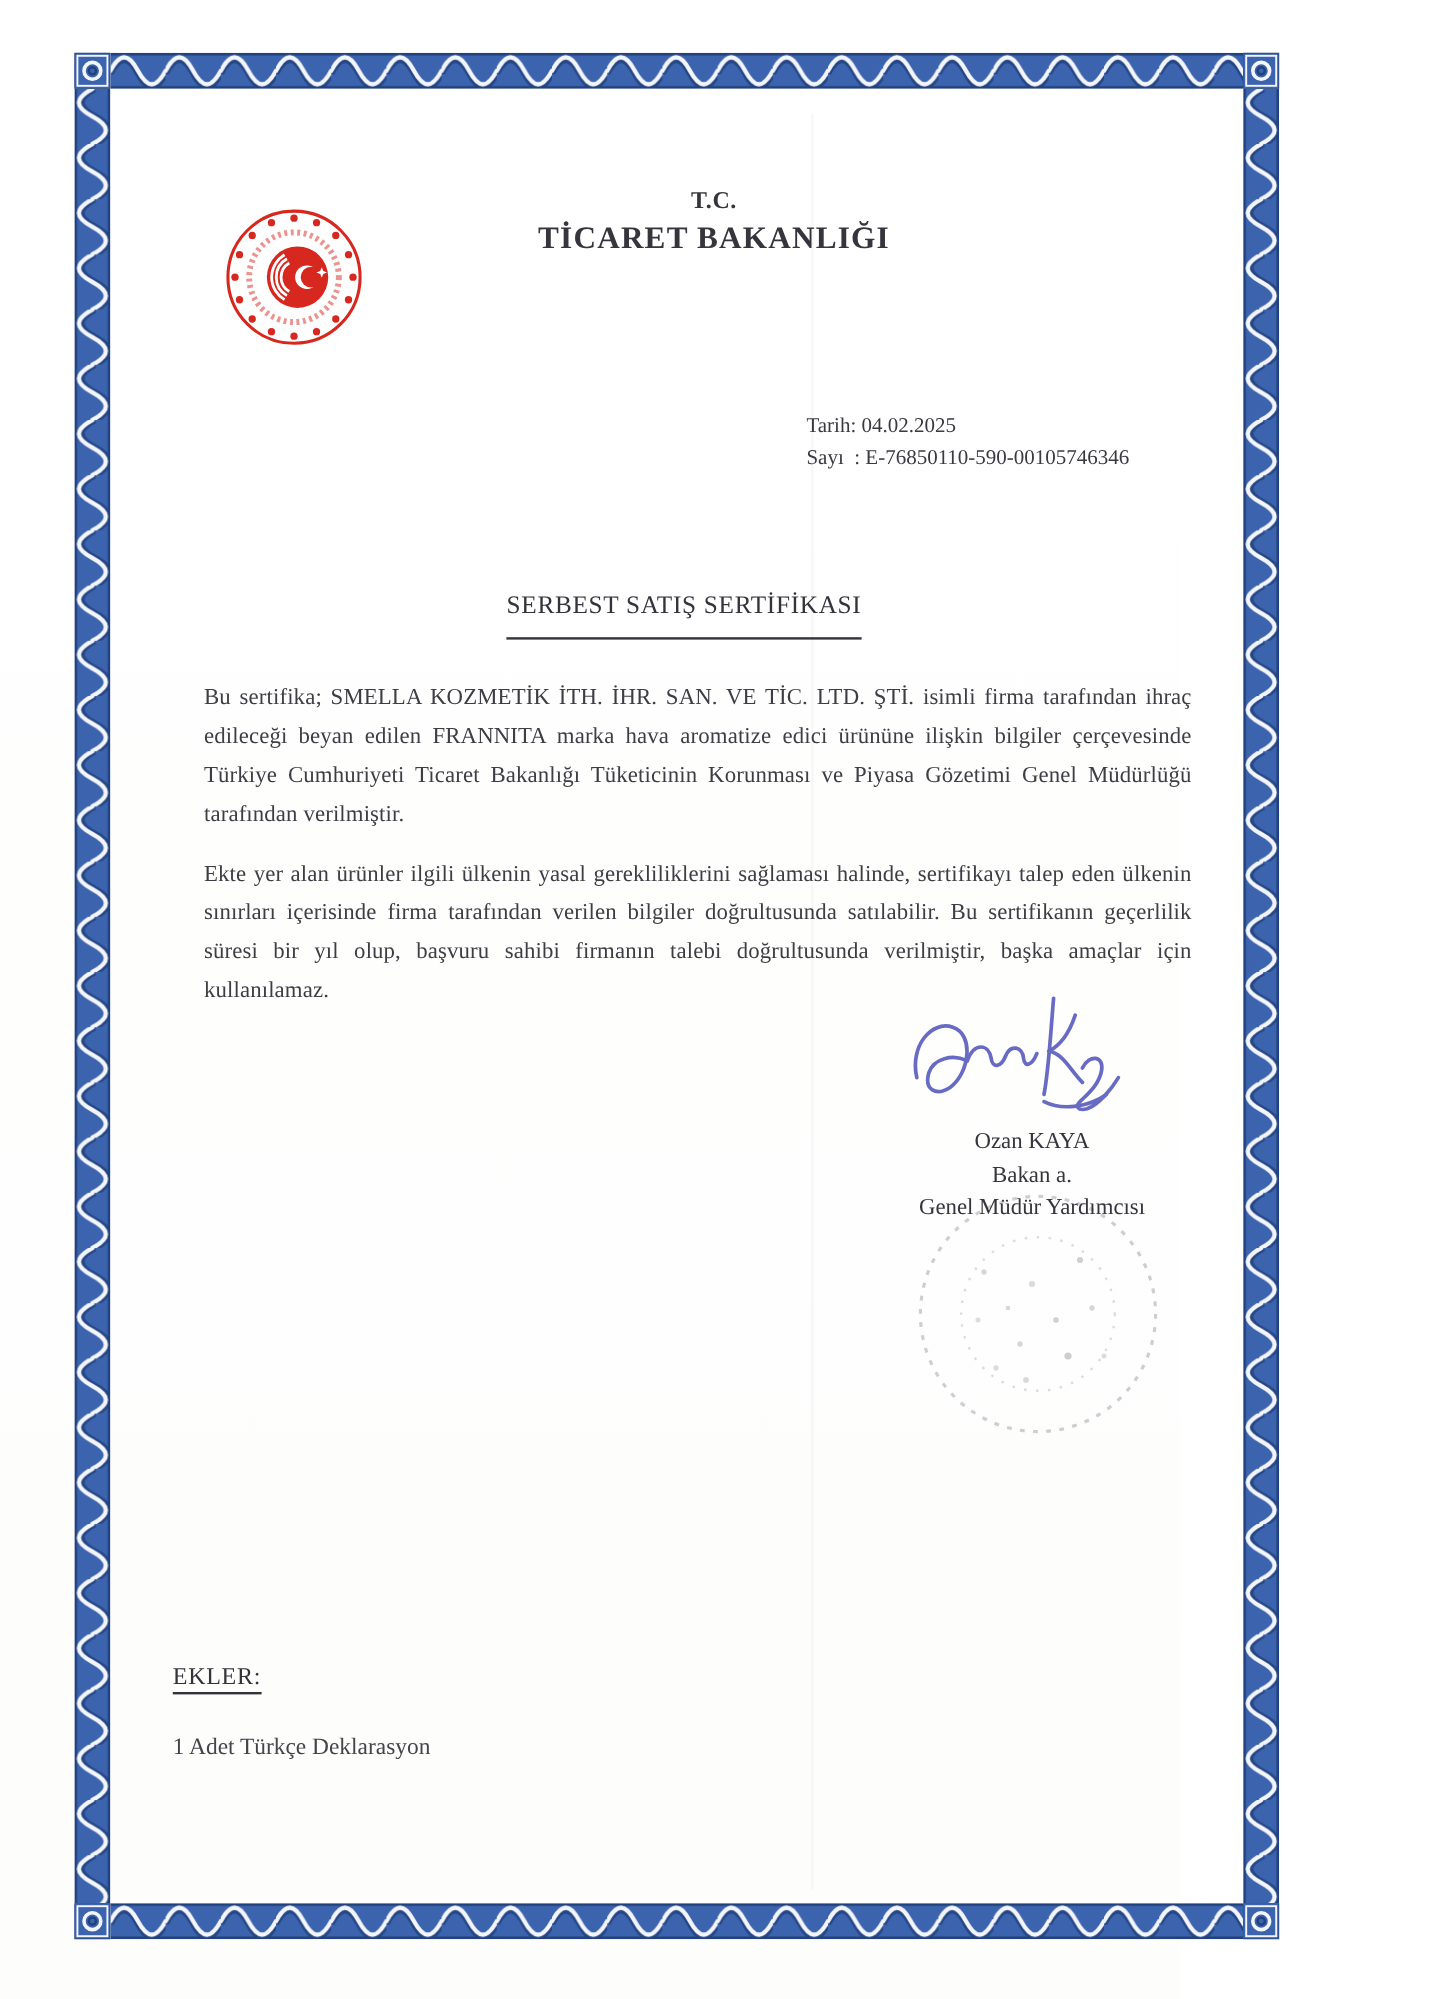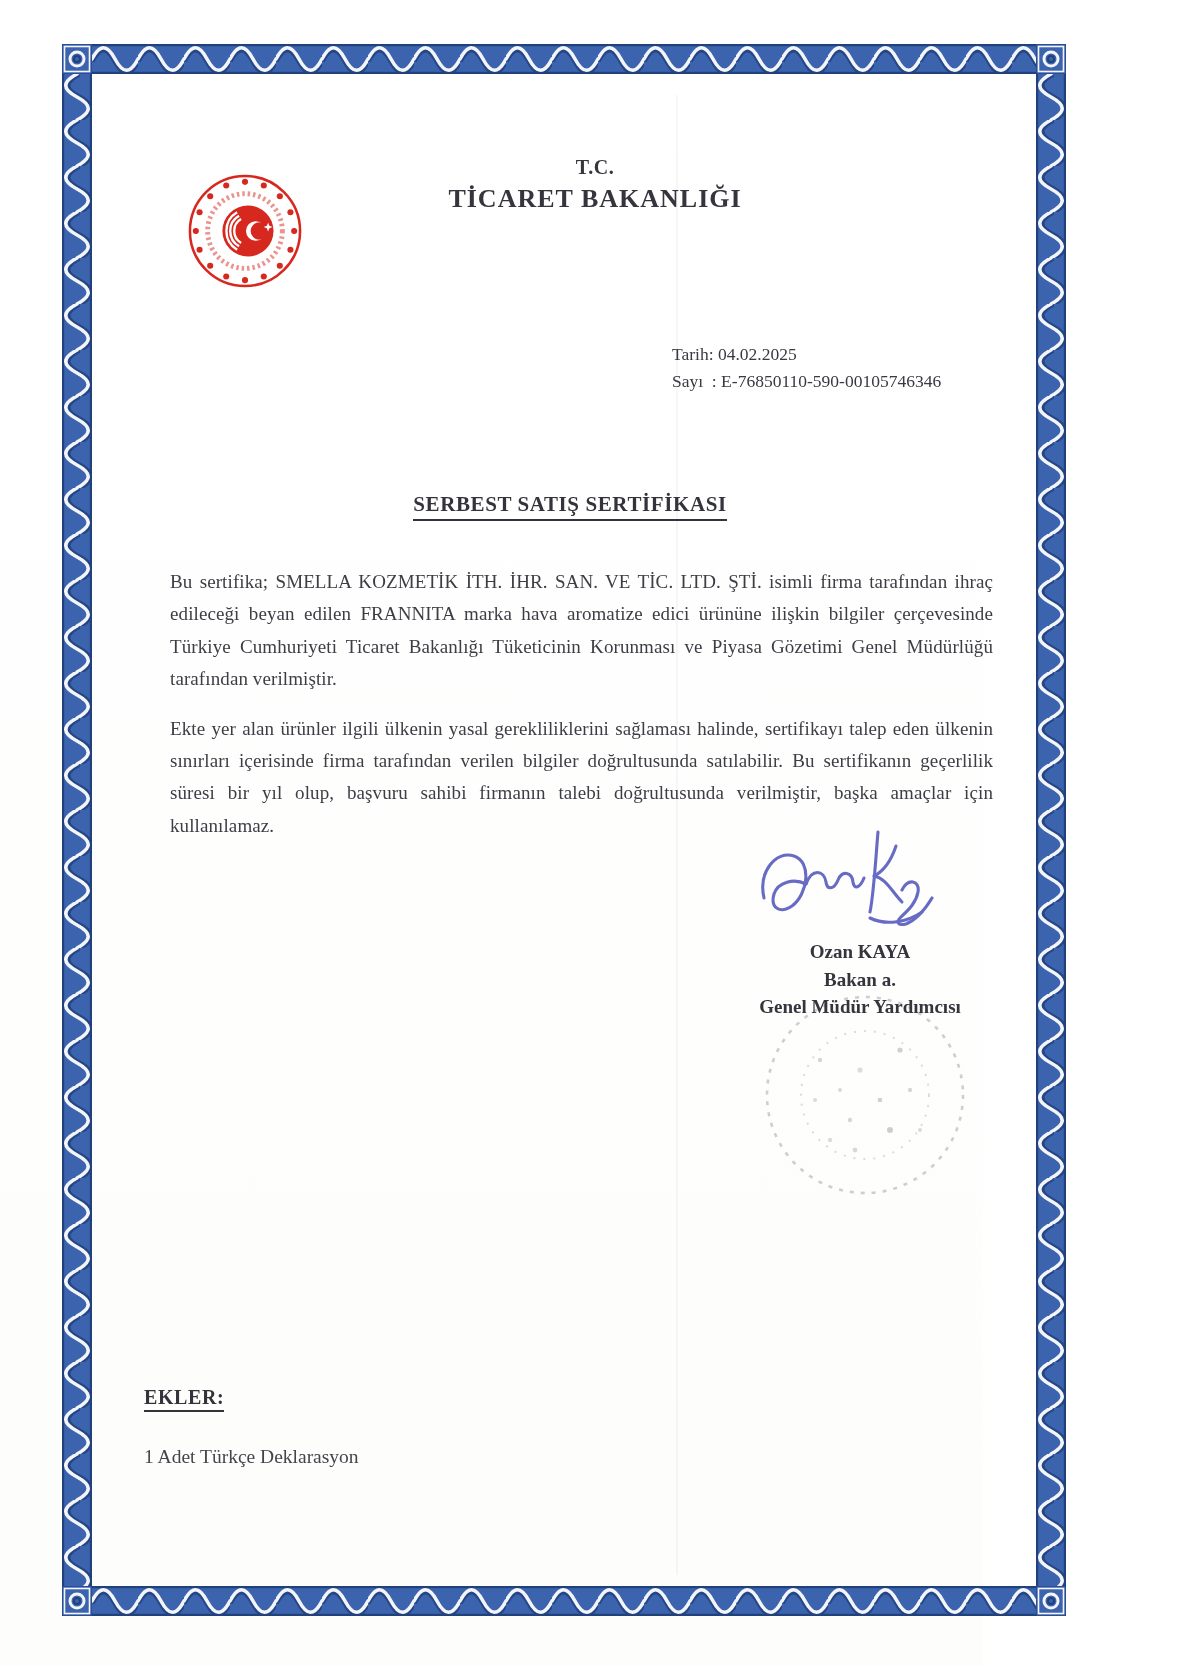--- a/index.html
+++ b/index.html
@@ -45,44 +45,44 @@
   .ministry{font-size:26px;font-weight:bold;color:#36353d;letter-spacing:1px;margin-top:5px;}
   .directorate{font-size:19.5px;margin-top:5px;color:#45444c;}
 
   
   .meta-block{left:672px;top:341px;font-size:17.5px;line-height:27px;color:#3a3942;}
   .meta-row span{white-space:pre;}
 
   
   .title-block{left:0;top:492px;width:1140px;text-align:center;}
   .title-block span{
-    display:inline-block;font-size:21px;font-weight:bold;letter-spacing:.6px;
-    color:#34333b;border-bottom:2.5px solid #34333b;padding-bottom:2px;
+    display:inline-block;font-size:21px;font-weight:normal;letter-spacing:.6px;
+    color:#34333b;border-bottom:2.5px solid #34333b;padding-bottom:14px;
   }
 
   
   .content{left:170px;top:566px;width:823px;}
   .content p{
     font-size:19px;line-height:32.4px;text-align:justify;color:var(--text-ink);
     letter-spacing:.1px;
   }
   .content p + p{margin-top:17px;}
 
   
   .sig-svg{left:750px;top:820px;z-index:3;opacity:.92;}
   .sig-svg path{stroke:var(--signature-ink);fill:none;stroke-width:3.1;stroke-linecap:round;stroke-linejoin:round;}
   .sig-text{left:705px;top:938px;width:310px;text-align:center;font-size:19px;
-    font-weight:bold;line-height:27.5px;color:#36353d;z-index:2;}
+    font-weight:normal;line-height:27.5px;color:#36353d;z-index:2;}
   .stamp-svg{left:758px;top:988px;z-index:1;}
   .stamp-ink{stroke:var(--stamp-gray);fill:var(--stamp-gray);}
 
   
   .ekler-head{left:144px;top:1386px;}
   .ekler-head span{
-    display:inline-block;font-size:20px;font-weight:bold;letter-spacing:.6px;
+    display:inline-block;font-size:20px;font-weight:normal;letter-spacing:.6px;
     color:#34333b;border-bottom:2.5px solid #34333b;padding-bottom:1px;
   }
   .ekler-item{left:144px;top:1446px;font-size:19.5px;color:#45444c;}
 
   .scan-crease{left:676px;top:95px;width:2px;height:1480px;background:rgba(70,70,100,.045);}
 </style>
 </head>
 <body>
 
 <div class="page">

